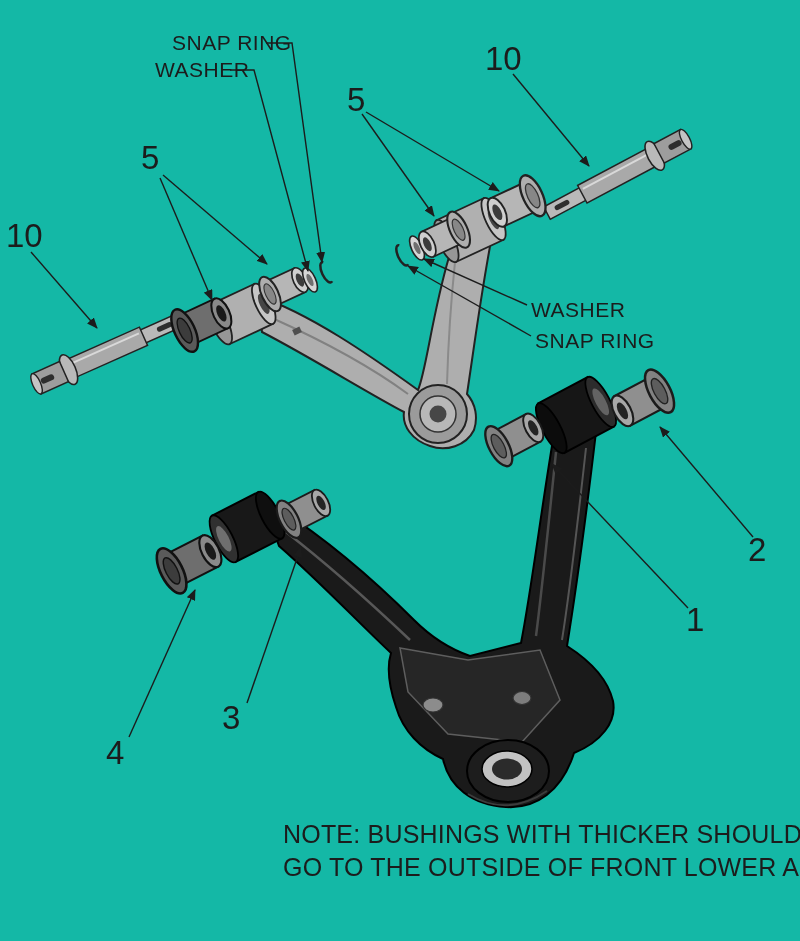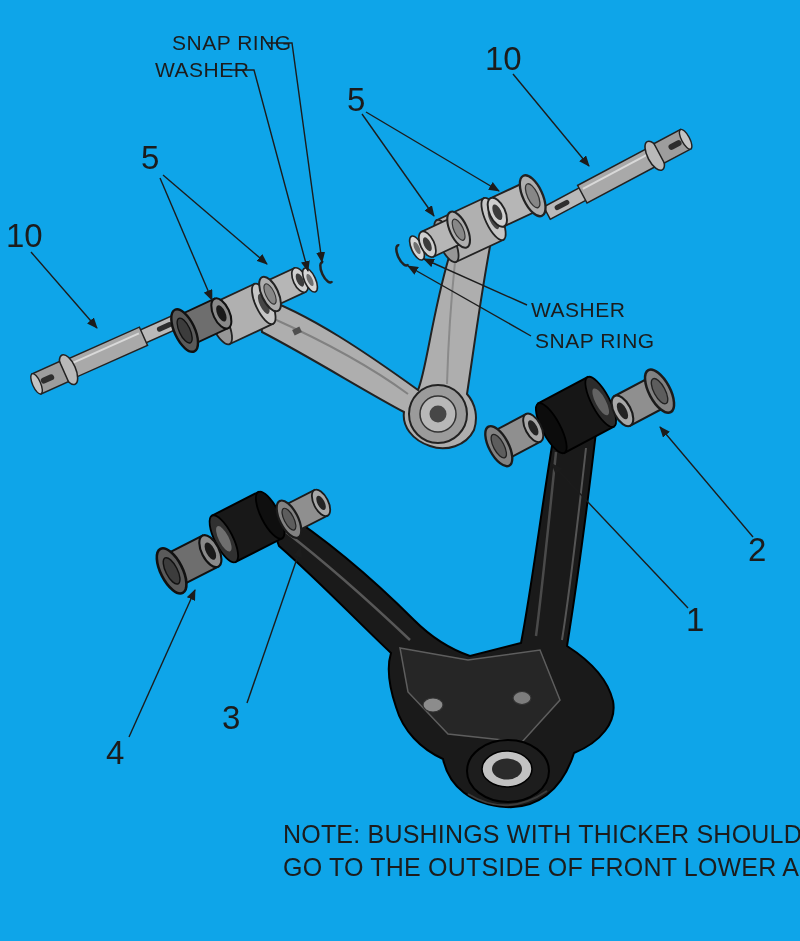--- a/index.html
+++ b/index.html
@@ -1,16 +1,16 @@
 <!DOCTYPE html>
 <html><head>
 <meta charset="utf-8">
 <style>
   html,body{margin:0;padding:0;background:#ffffff;}
-  .stage{position:relative;width:800px;height:941px;background:#0ea5e9;overflow:hidden;}
+  .stage{position:relative;width:800px;height:941px;background:#14b8a6;overflow:hidden;}
   svg{display:block;}
   .leader{stroke:#1c1c1c;stroke-width:1.4;fill:none;}
   text{font-family:"Liberation Sans", sans-serif;fill:#1c1c1c;}
   .cap{font-size:21px;letter-spacing:.5px;font-weight:400;}
   .num{font-size:33px;font-weight:400;}
   .note{font-size:25px;letter-spacing:.2px;font-weight:400;}
 </style>
 </head>
 <body>
 

